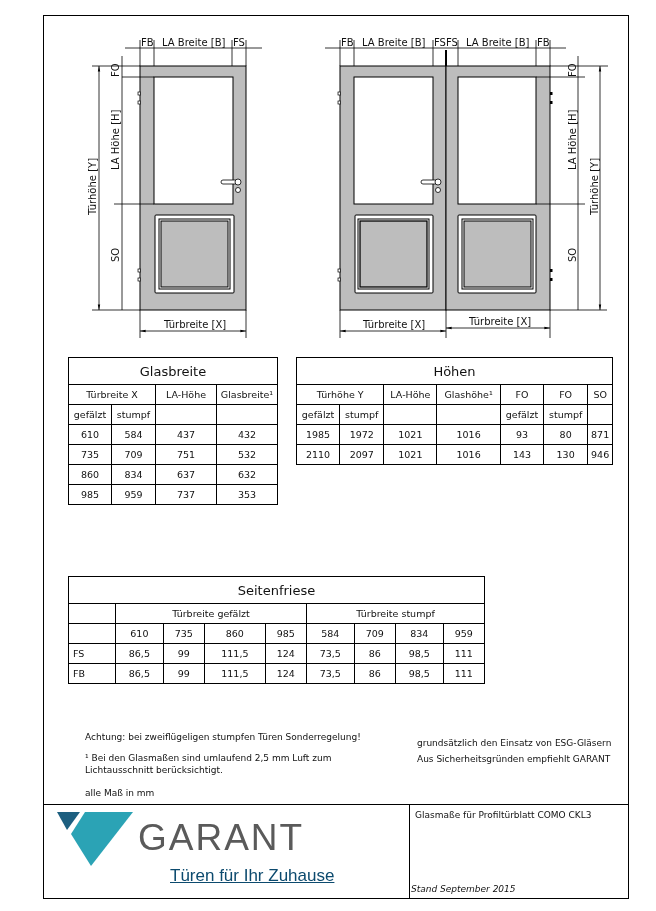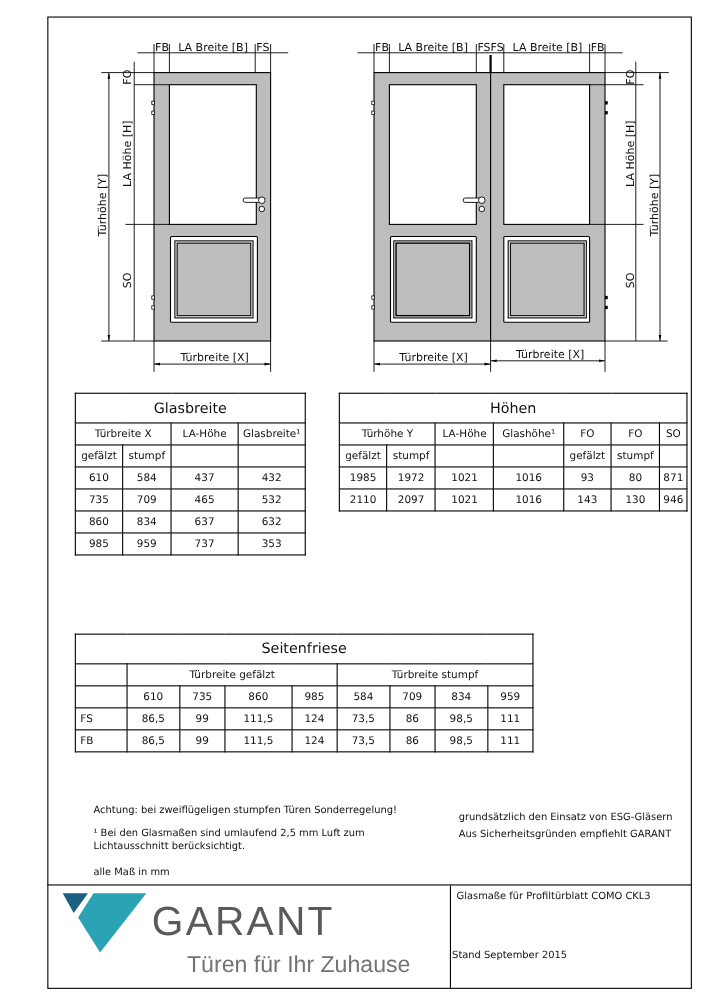--- a/index.html
+++ b/index.html
@@ -8,23 +8,23 @@
   svg.drawing { position:absolute; left:0; top:0; }
   .dimtext { font-family:"DejaVu Sans","Liberation Sans",sans-serif; font-size:10px; fill:#111; }
   table.tbl { position:absolute; border-collapse:collapse; font-family:"DejaVu Sans","Liberation Sans",sans-serif; font-size:9.5px; }
   table.tbl td { border:1px solid #000; text-align:center; padding:0; height:19px; }
   table.tbl td.title { font-size:13px; height:26px; }
   table.tbl td.lefttxt { text-align:left; padding-left:4px; }
   .note { position:absolute; font-family:"DejaVu Sans","Liberation Sans",sans-serif; font-size:9px; line-height:12px; color:#111; }
   .footer-line { position:absolute; left:43px; width:586px; border-top:1px solid #000; }
   .footer-div { position:absolute; left:409px; top:805px; height:93px; border-left:1px solid #000; }
   .logo-word { position:absolute; left:138px; top:808px; font-family:"Liberation Sans","DejaVu Sans",sans-serif; font-size:37px; letter-spacing:2px; color:#5a5a5a; line-height:60px; }
-  .logo-tag { position:absolute; left:170px; top:866px; font-family:"Liberation Sans","DejaVu Sans",sans-serif; font-size:21px; color:#737373; }
+  .logo-tag { position:absolute; left:170px; top:866px; font-family:"Liberation Sans","DejaVu Sans",sans-serif; font-size:17px; color:#0c4a6e;text-decoration:underline; }
   .doc-title { position:absolute; left:415px; top:810px; font-family:"DejaVu Sans","Liberation Sans",sans-serif; font-size:9px; }
-  .doc-date { position:absolute; left:411px; top:864px; font-family:"DejaVu Sans","Liberation Sans",sans-serif; font-size:9px; }
+  .doc-date { position:absolute; left:411px; top:884px; font-family:"DejaVu Sans","Liberation Sans",sans-serif; font-size:9px;font-style:italic; }
 </style>
 </head>
 <body>
 
 <div class="frame"></div>
 
 <svg class="drawing" width="656" height="350" viewBox="0 0 656 350">
   <defs>
     <marker id="arr" markerWidth="8" markerHeight="6" refX="7" refY="3" orient="auto-start-reverse">
       <path d="M0,1.5 L7,3 L0,4.5 Z" fill="#000"></path>
@@ -174,39 +174,39 @@
   </tr>
   <tr>
     <td>610</td>
         <td>584</td>
         <td>437</td>
         <td>432</td>
   </tr>
   <tr>
     <td>735</td>
         <td>709</td>
-        <td>465</td>
+        <td>751</td>
         <td>532</td>
   </tr>
   <tr>
     <td>860</td>
         <td>834</td>
         <td>637</td>
         <td>632</td>
   </tr>
   <tr>
     <td>985</td>
         <td>959</td>
         <td>737</td>
         <td>353</td>
   </tr>
 </tbody>
   </table>
 
-<table class="tbl" style="left:308px; top:357px; width:317px;">
+<table class="tbl" style="left:296px; top:357px; width:317px;">
   <tbody>
       <tr>
         <td class="title" colspan="7">Höhen</td>
       </tr>
   <tr>
     <td colspan="2">Türhöhe Y</td>
     <td>LA-Höhe</td>
     <td>Glashöhe¹</td>
     <td>FO</td>
     <td>FO</td>

